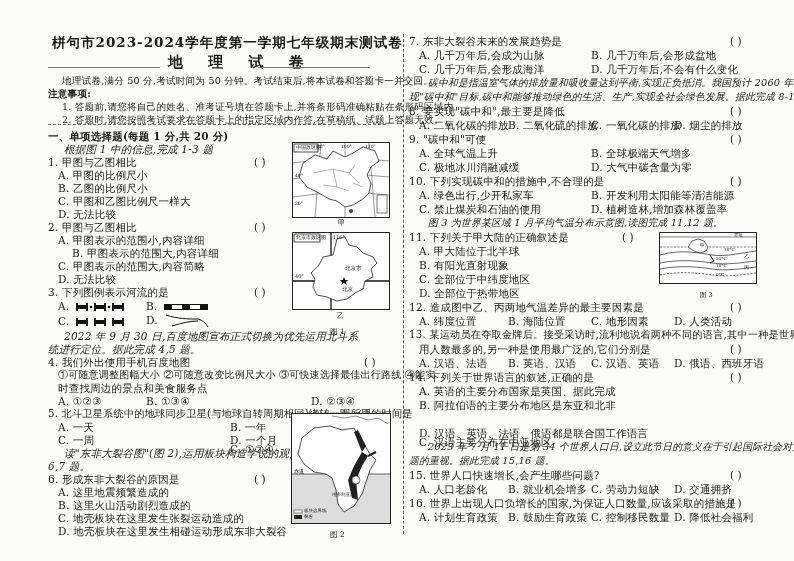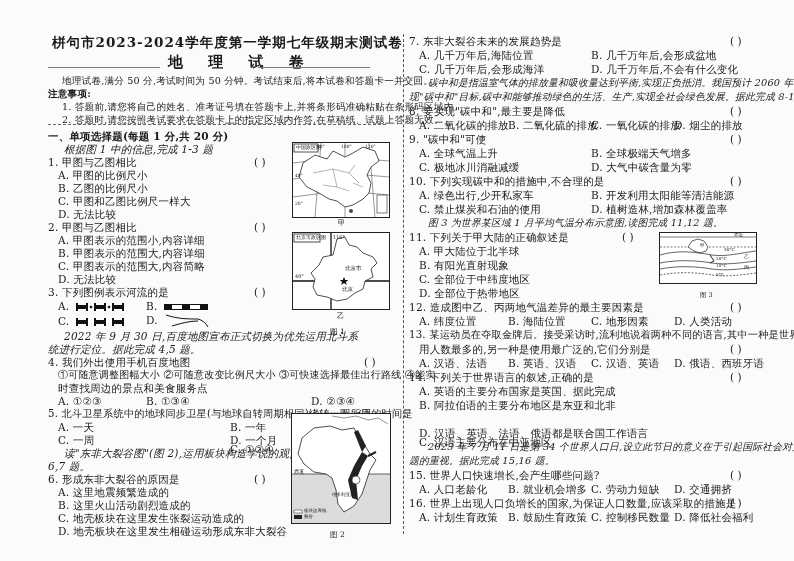--- a/index.html
+++ b/index.html
@@ -38,21 +38,21 @@
 <div class="t" style="left:48px;top:156px;">1. 甲图与乙图相比</div>
 <div class="paren" style="left:254px;top:156px;">(      )</div>
 <div class="t" style="left:58px;top:169px;">A. 甲图的比例尺小</div>
 <div class="t" style="left:58px;top:182px;">B. 乙图的比例尺小</div>
 <div class="t" style="left:58px;top:195px;">C. 甲图和乙图比例尺一样大</div>
 <div class="t" style="left:58px;top:208px;">D. 无法比较</div>
 
 <div class="t" style="left:48px;top:221px;">2. 甲图与乙图相比</div>
 <div class="paren" style="left:254px;top:221px;">(      )</div>
 <div class="t" style="left:58px;top:234px;">A. 甲图表示的范围小,内容详细</div>
-<div class="t" style="left:58px;top:247px;">B. 甲图表示的范围大,内容详细</div>
+<div class="t" style="left:72px;top:247px;">B. 甲图表示的范围大,内容详细</div>
 <div class="t" style="left:58px;top:260px;">C. 甲图表示的范围大,内容简略</div>
 <div class="t" style="left:58px;top:273px;">D. 无法比较</div>
 
 <div class="t" style="left:48px;top:286px;">3. 下列图例表示河流的是</div>
 <div class="paren" style="left:254px;top:286px;">(      )</div>
 <div class="t" style="left:58px;top:300px;">
   <span>A.</span>
   <svg width="48" height="8" style="vertical-align:middle;margin-left:3px">
     <rect x="0" y="2" width="12" height="4" fill="#111"></rect>
       <rect x="0" y="0" width="2" height="8" fill="#111"></rect>
@@ -180,21 +180,21 @@
   <span class="cap" style="left:12px;top:94px;font-size:4.5px;">板块边界线</span>
   <span class="cap" style="left:12px;top:100px;font-size:4.5px;">裂谷</span>
   <span class="cap" style="left:40px;top:78px;font-size:4.5px;">维多利亚湖</span>
 </div>
 <div class="cap" style="left:330px;top:530px;font-size:7.5px;">图 2</div>
 
 <div class="vdash" style="left:403px;top:34px;height:500px;"></div>
 
 <div class="t" style="left:409px;top:35px;">7. 东非大裂谷未来的发展趋势是</div>
 <div class="paren" style="left:730px;top:35px;">(      )</div>
-<div class="t" style="left:419px;top:49px;">A. 几千万年后,海陆位置</div>
+<div class="t" style="left:419px;top:49px;">A. 几千万年后,会成为山脉</div>
 <div class="t" style="left:591px;top:49px;">B. 几千万年后,会形成盆地</div>
 <div class="t" style="left:419px;top:63px;">C. 几千万年后,会形成海洋</div>
 <div class="t" style="left:591px;top:63px;">D. 几千万年后,不会有什么变化</div>
 
 <div class="t ital" style="left:428px;top:77px;font-size:9.8px;">碳中和是指温室气体的排放量和吸收量达到平衡,实现正负抵消。我国预计 2060 年前实</div>
 <div class="t ital" style="left:409px;top:91px;font-size:9.8px;">现"碳中和"目标,碳中和能够推动绿色的生活、生产,实现全社会绿色发展。据此完成 8-10 题。</div>
 
 <div class="t" style="left:409px;top:105px;">8. 要实现"碳中和",最主要是降低</div>
 <div class="paren" style="left:730px;top:105px;">(      )</div>
 <div class="t" style="left:419px;top:119px;">A. 二氧化碳的排放</div>

